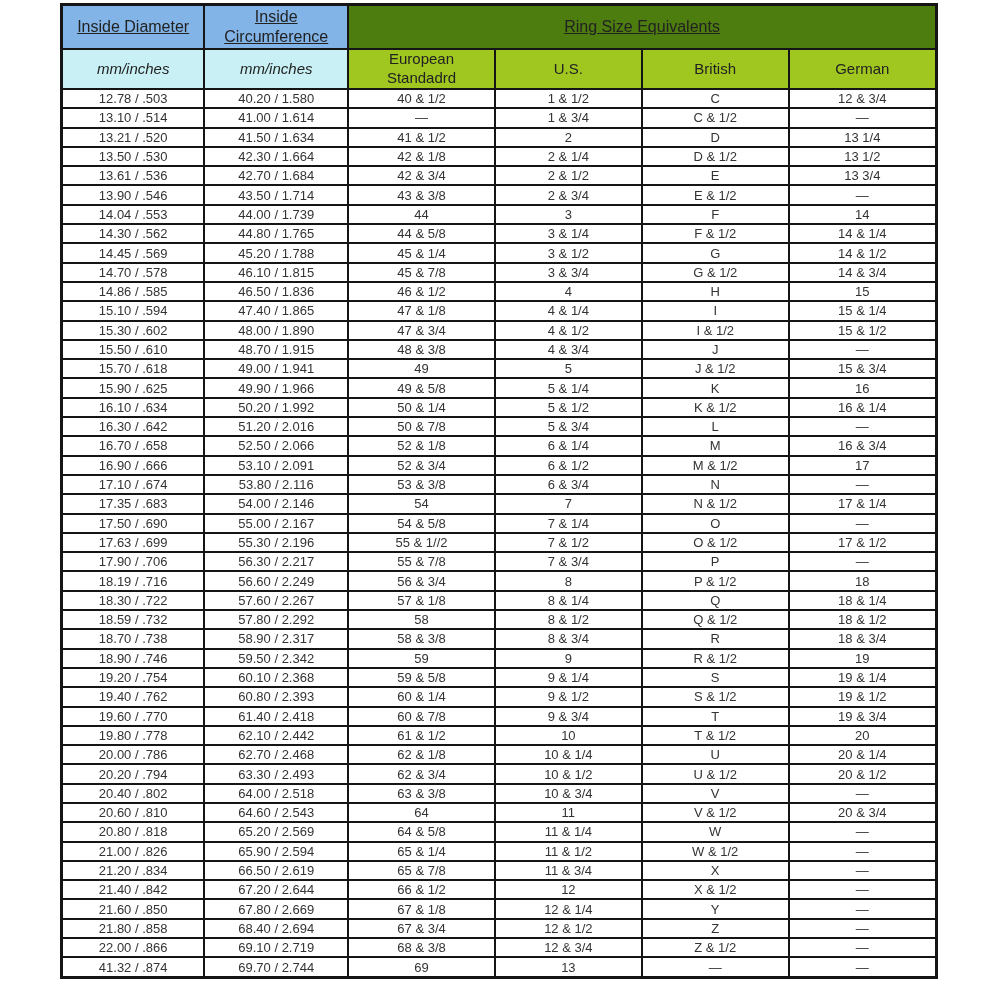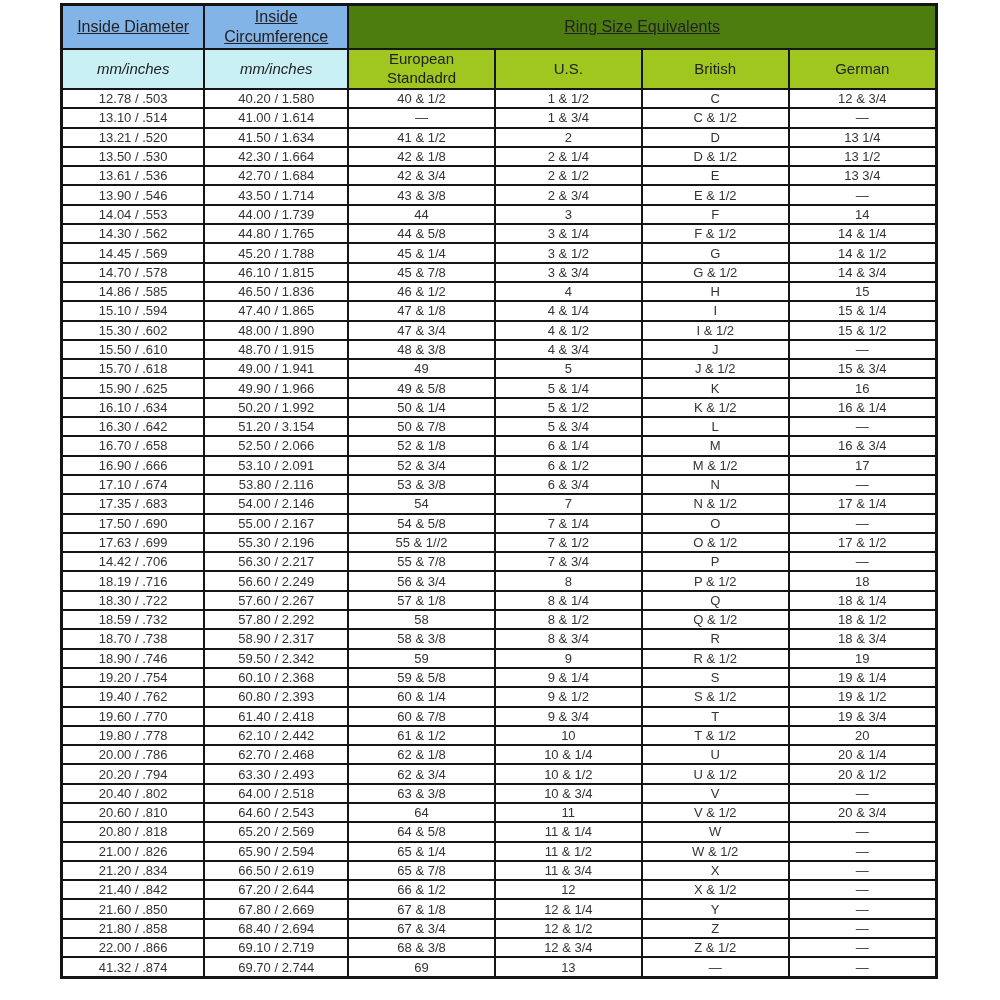--- a/index.html
+++ b/index.html
@@ -216,21 +216,21 @@
         <tr>
           <td>16.10 / .634</td>
           <td>50.20 / 1.992</td>
           <td>50 &amp; 1/4</td>
           <td>5 &amp; 1/2</td>
           <td>K &amp; 1/2</td>
           <td>16 &amp; 1/4</td>
         </tr>
         <tr>
           <td>16.30 / .642</td>
-          <td>51.20 / 3.154</td>
+          <td>51.20 / 2.016</td>
           <td>50 &amp; 7/8</td>
           <td>5 &amp; 3/4</td>
           <td>L</td>
           <td>—</td>
         </tr>
         <tr>
           <td>16.70 / .658</td>
           <td>52.50 / 2.066</td>
           <td>52 &amp; 1/8</td>
           <td>6 &amp; 1/4</td>
@@ -271,21 +271,21 @@
         </tr>
         <tr>
           <td>17.63 / .699</td>
           <td>55.30 / 2.196</td>
           <td>55 &amp; 1//2</td>
           <td>7 &amp; 1/2</td>
           <td>O &amp; 1/2</td>
           <td>17 &amp; 1/2</td>
         </tr>
         <tr>
-          <td>14.42 / .706</td>
+          <td>17.90 / .706</td>
           <td>56.30 / 2.217</td>
           <td>55 &amp; 7/8</td>
           <td>7 &amp; 3/4</td>
           <td>P</td>
           <td>—</td>
         </tr>
         <tr>
           <td>18.19 / .716</td>
           <td>56.60 / 2.249</td>
           <td>56 &amp; 3/4</td>

